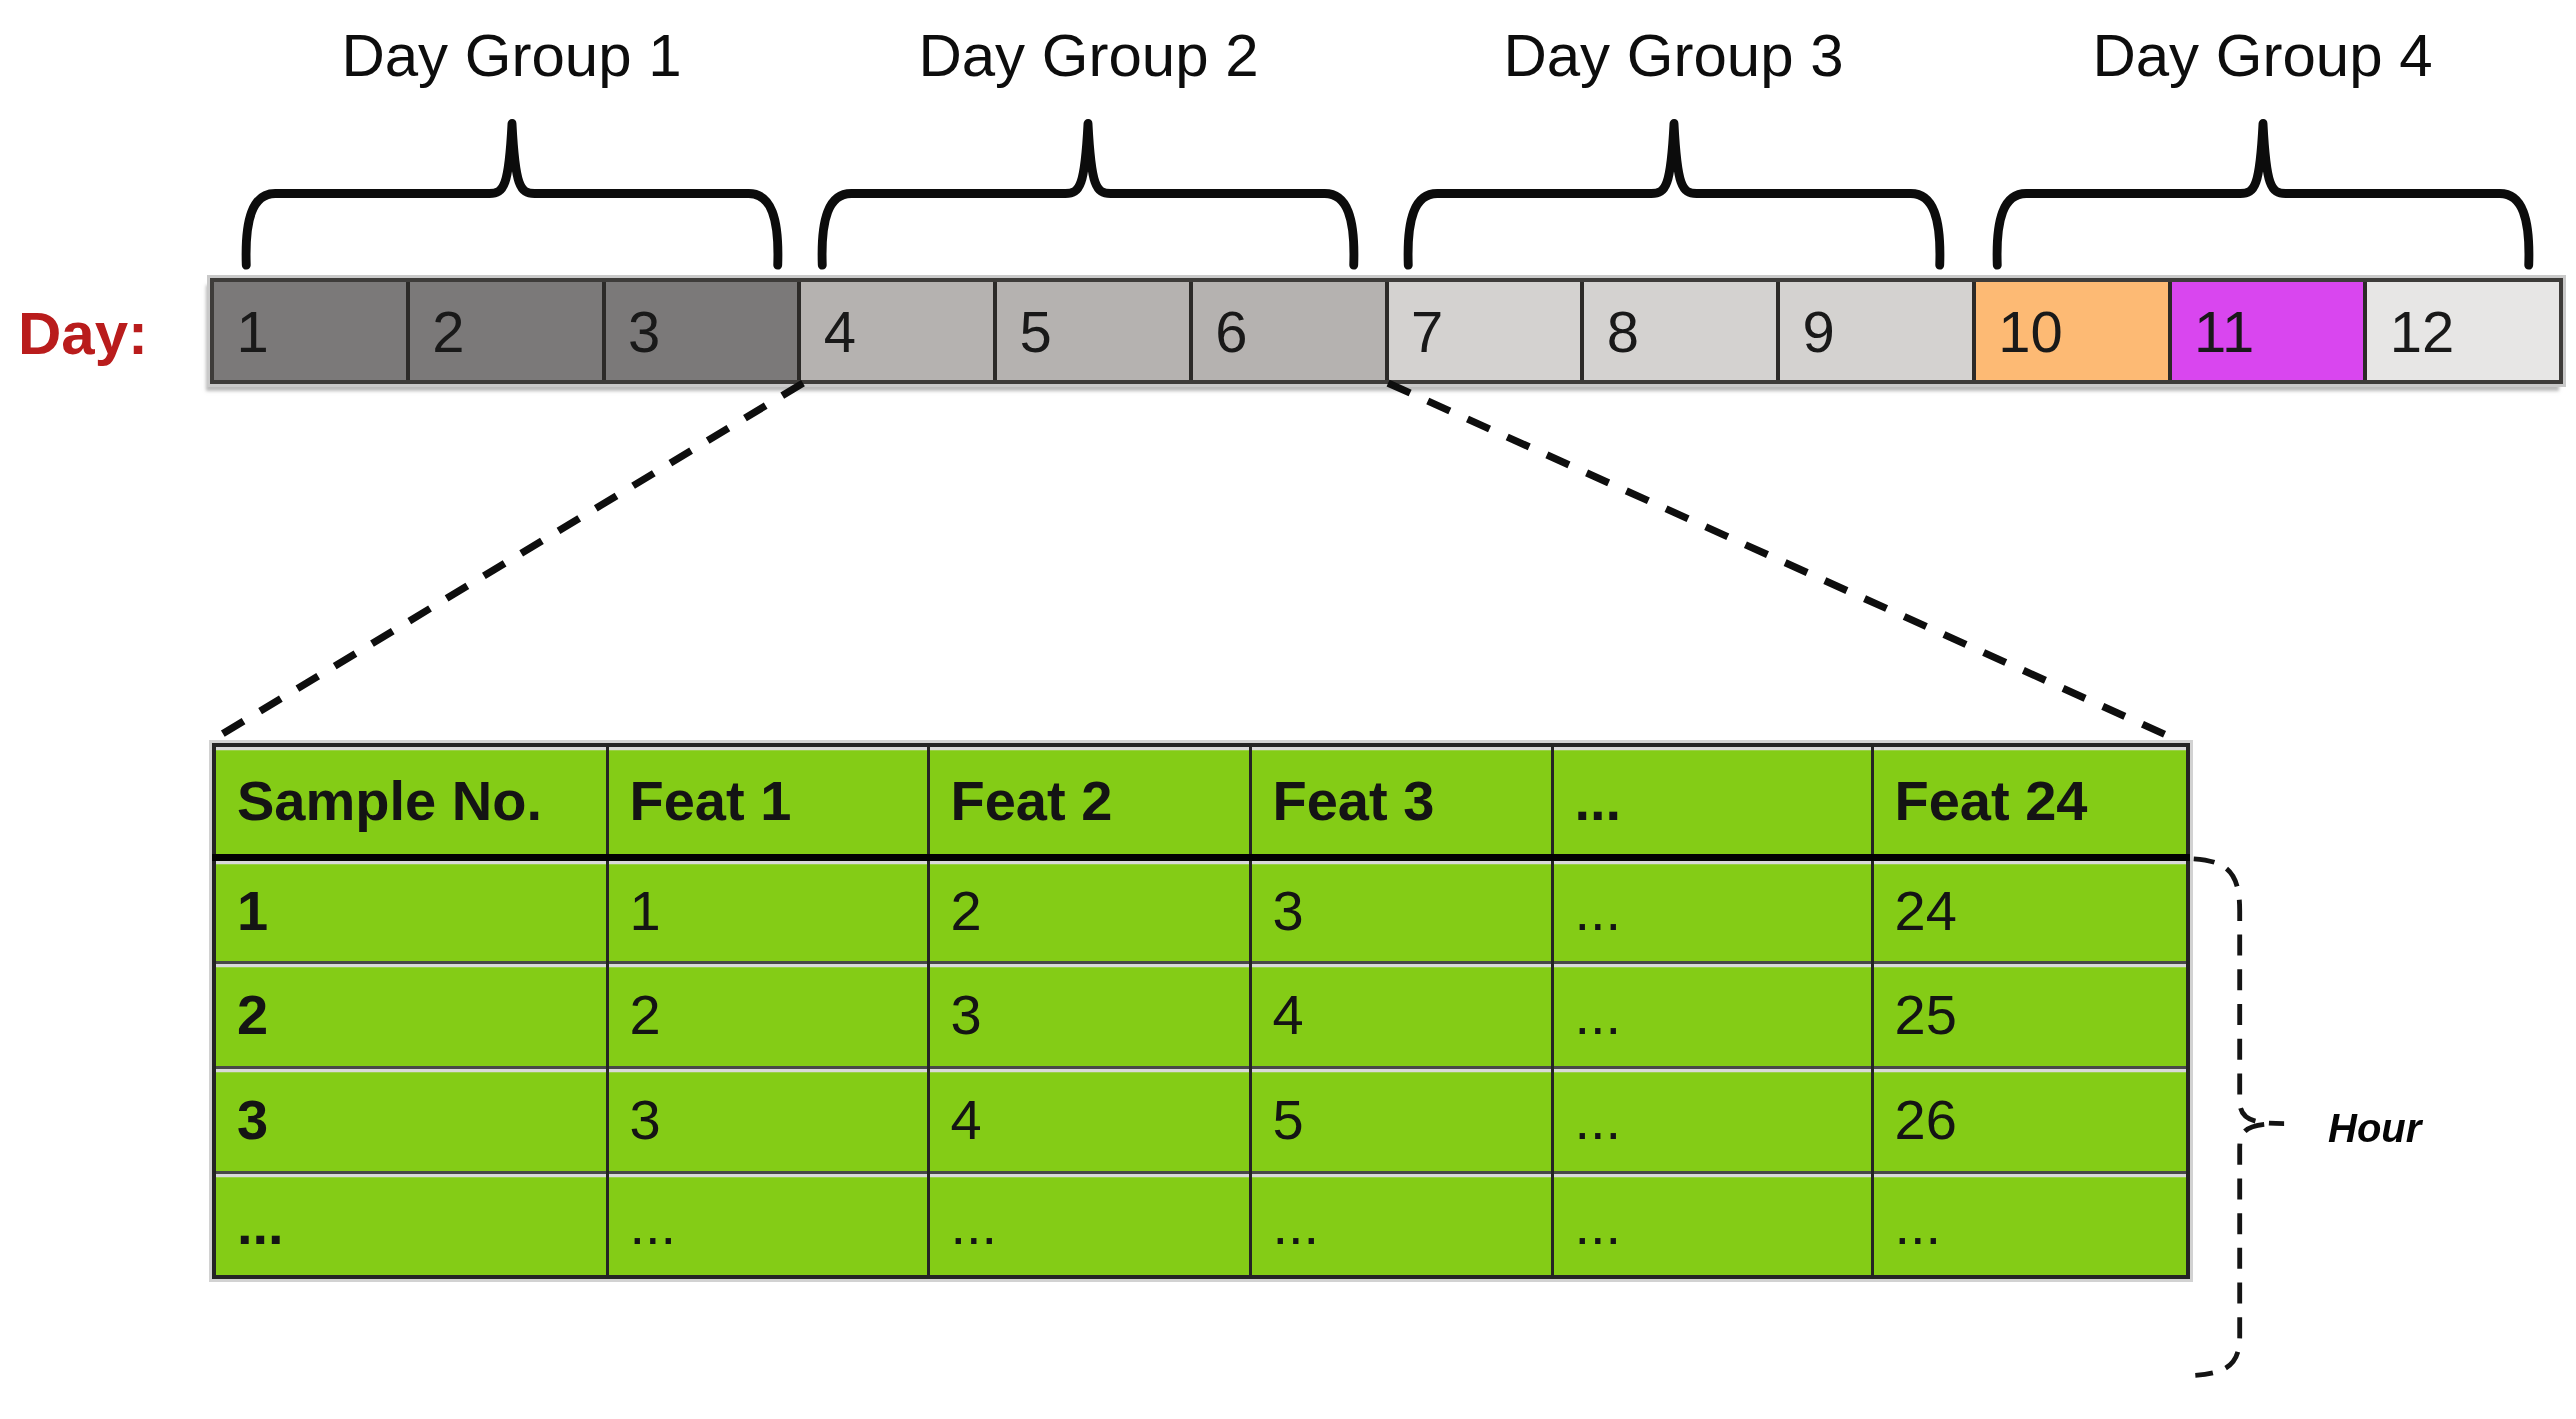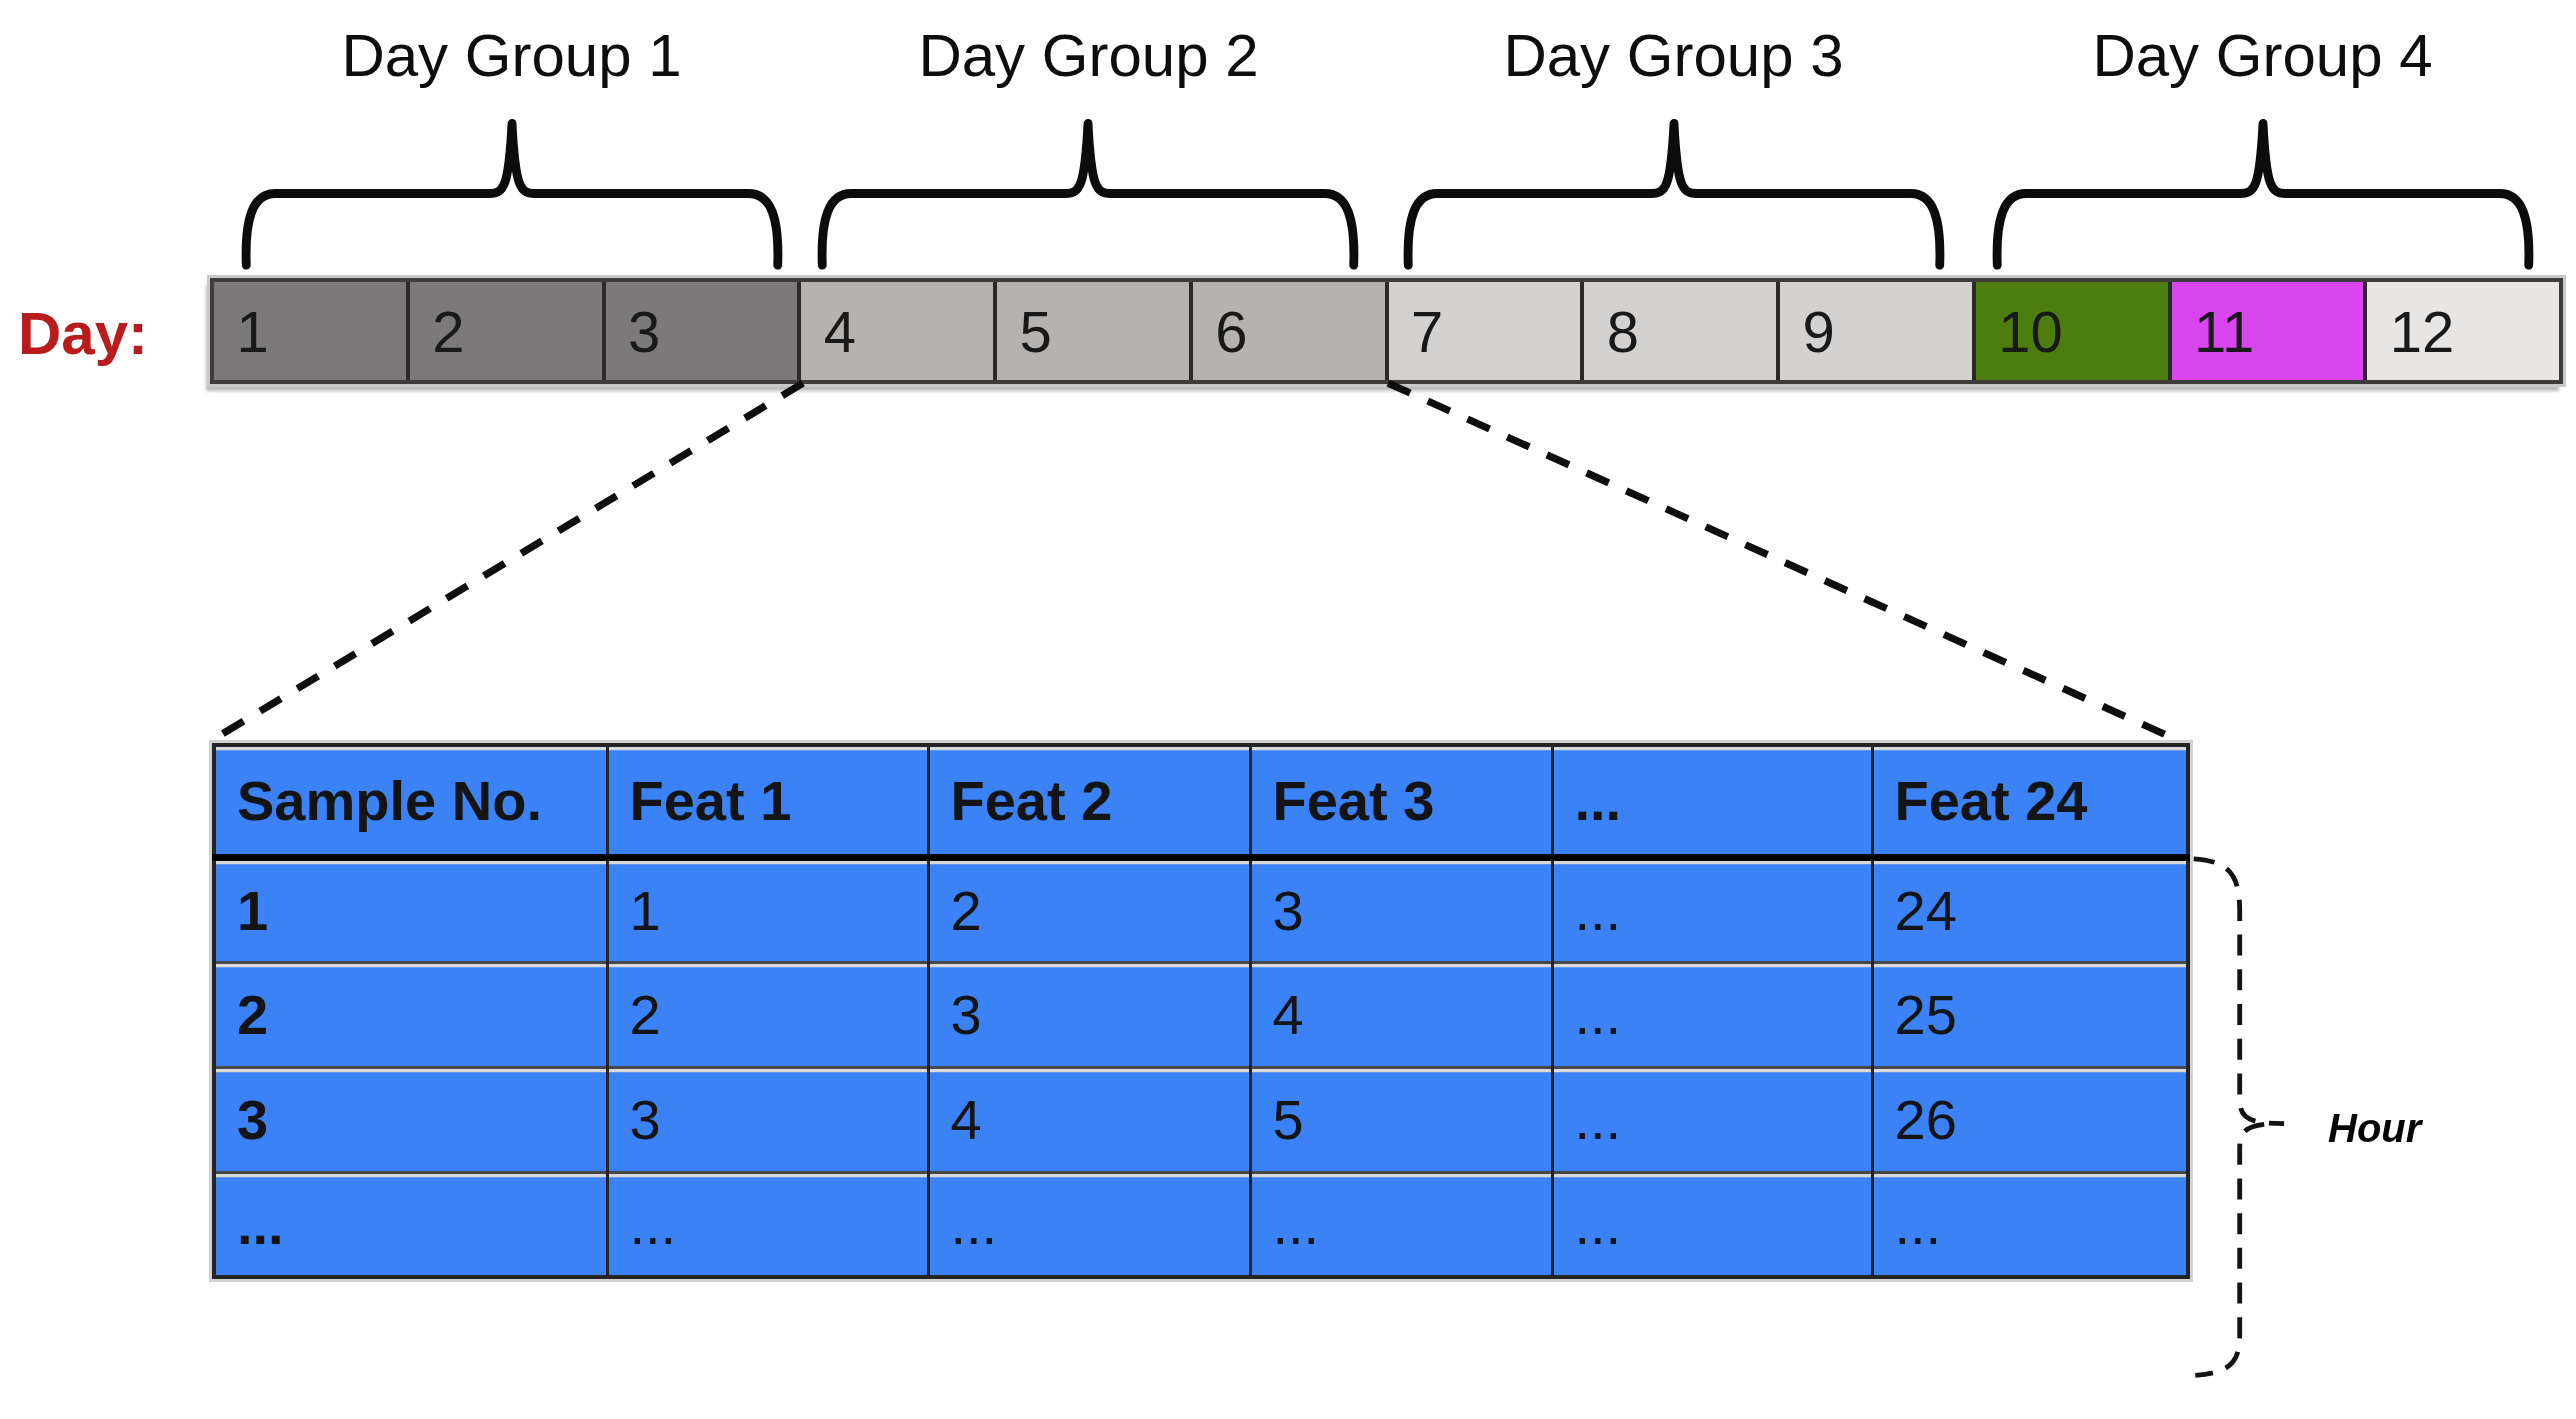--- a/index.html
+++ b/index.html
@@ -96,21 +96,21 @@
   
   table.sample-table {
     position: absolute;
     left: 212px;
     top: 733px;
     width: 1973px;
     border-collapse: collapse;
     table-layout: fixed;
     border: 4px solid #242424;
     outline: 3.2px solid #d2d2d2;
-    background: #3b82f6;
+    background: #84cc16;
   }
   .sample-table th, .sample-table td {
     border-left: 3.2px solid #242424;
     padding: 0 0 0 21px;
     text-align: left;
     vertical-align: middle;
     font-size: 56px;
     color: #141414;
     box-shadow: inset 0 3.2px 0 #d9d9d9;
     overflow: hidden;
@@ -175,21 +175,21 @@
   <div class="day-bar">
     <div class="day-cell" style="background-color: rgb(123, 121, 121);">1</div>
     <div class="day-cell" style="background-color: rgb(123, 121, 121);">2</div>
     <div class="day-cell" style="background-color: rgb(123, 121, 121);">3</div>
     <div class="day-cell" style="background-color: rgb(181, 178, 176);">4</div>
     <div class="day-cell" style="background-color: rgb(181, 178, 176);">5</div>
     <div class="day-cell" style="background-color: rgb(181, 178, 176);">6</div>
     <div class="day-cell" style="background-color: rgb(212, 210, 208);">7</div>
     <div class="day-cell" style="background-color: rgb(212, 210, 208);">8</div>
     <div class="day-cell" style="background-color: rgb(212, 210, 208);">9</div>
-    <div class="day-cell" style="background-color: #4d7c0f;">10</div>
+    <div class="day-cell" style="background-color: #fdba74;">10</div>
     <div class="day-cell" style="background-color: #d946ef;">11</div>
     <div class="day-cell" style="background-color: rgb(231, 230, 229);">12</div>
   </div>
 
   <svg class="connectors" viewBox="0 0 3192 1759">
     <line x1="995" y1="462" x2="272" y2="899" stroke="#0e0e0e" stroke-width="9" stroke-dasharray="30 24"></line>
     <line x1="1720" y1="462" x2="2695" y2="903" stroke="#0e0e0e" stroke-width="9" stroke-dasharray="30 24"></line>
   </svg>
 
   <table class="sample-table">

